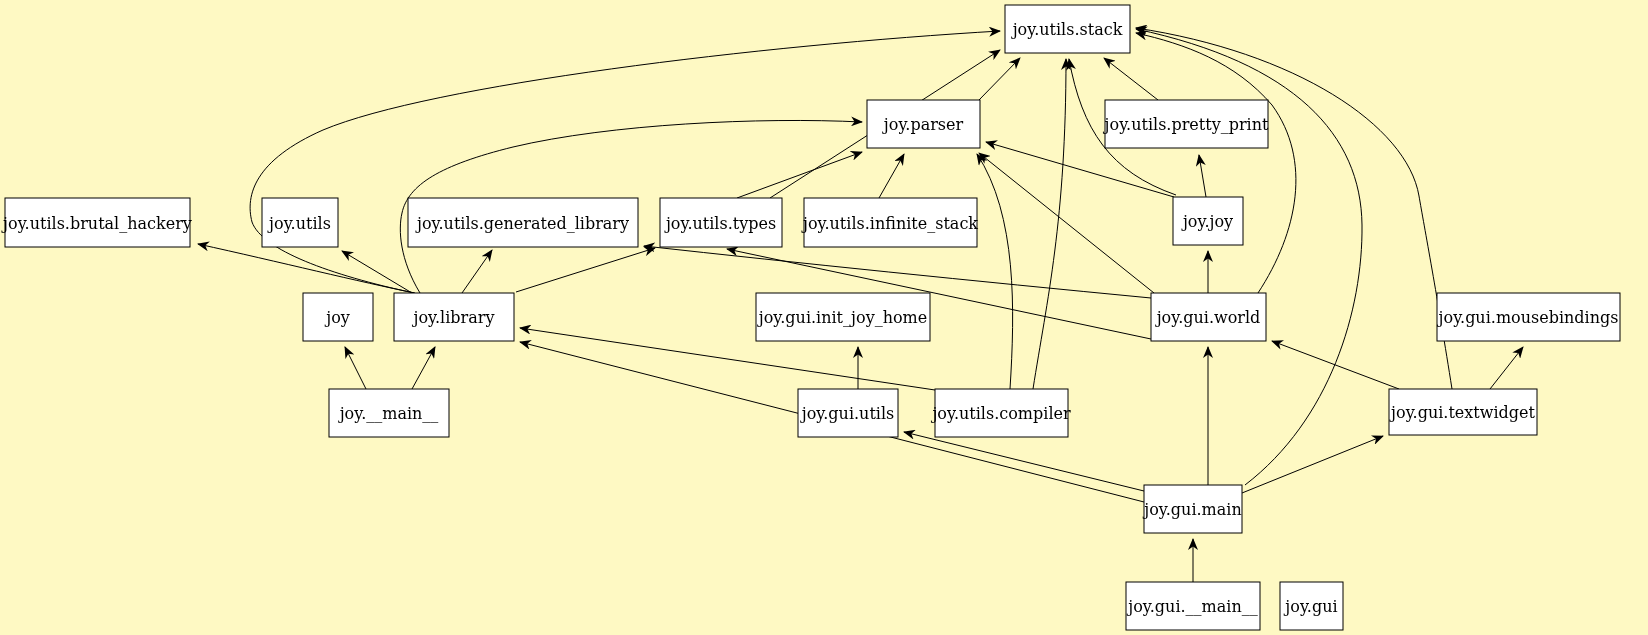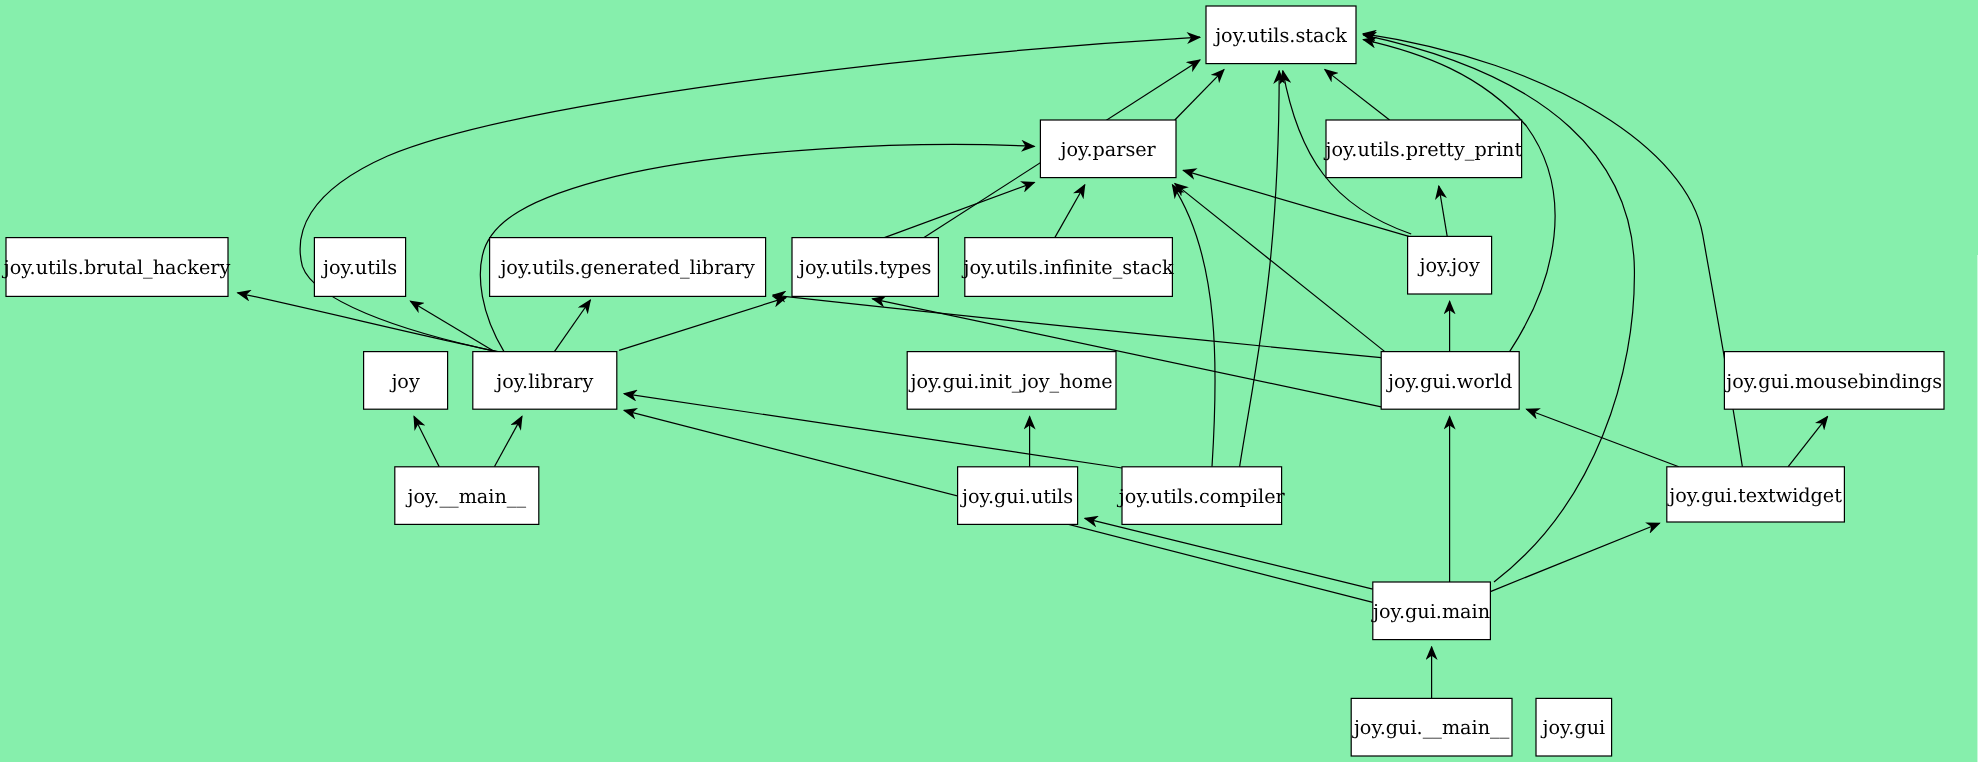--- a/index.html
+++ b/index.html
@@ -5,21 +5,21 @@
   html, body {
     margin: 0;
     padding: 0;
     background: #ffffff;
     font-family: "DejaVu Serif", "Liberation Serif", serif;
   }
   .stage {
     position: relative;
     width: 1648px;
     height: 635px;
-    background: #86efac;
+    background: #fef9c3;
     overflow: hidden;
   }
   svg { display: block; }
   .dep-node rect {
     fill: #ffffff;
     stroke: #000000;
     stroke-width: 1;
   }
   .dep-node text {
     fill: #000000;

